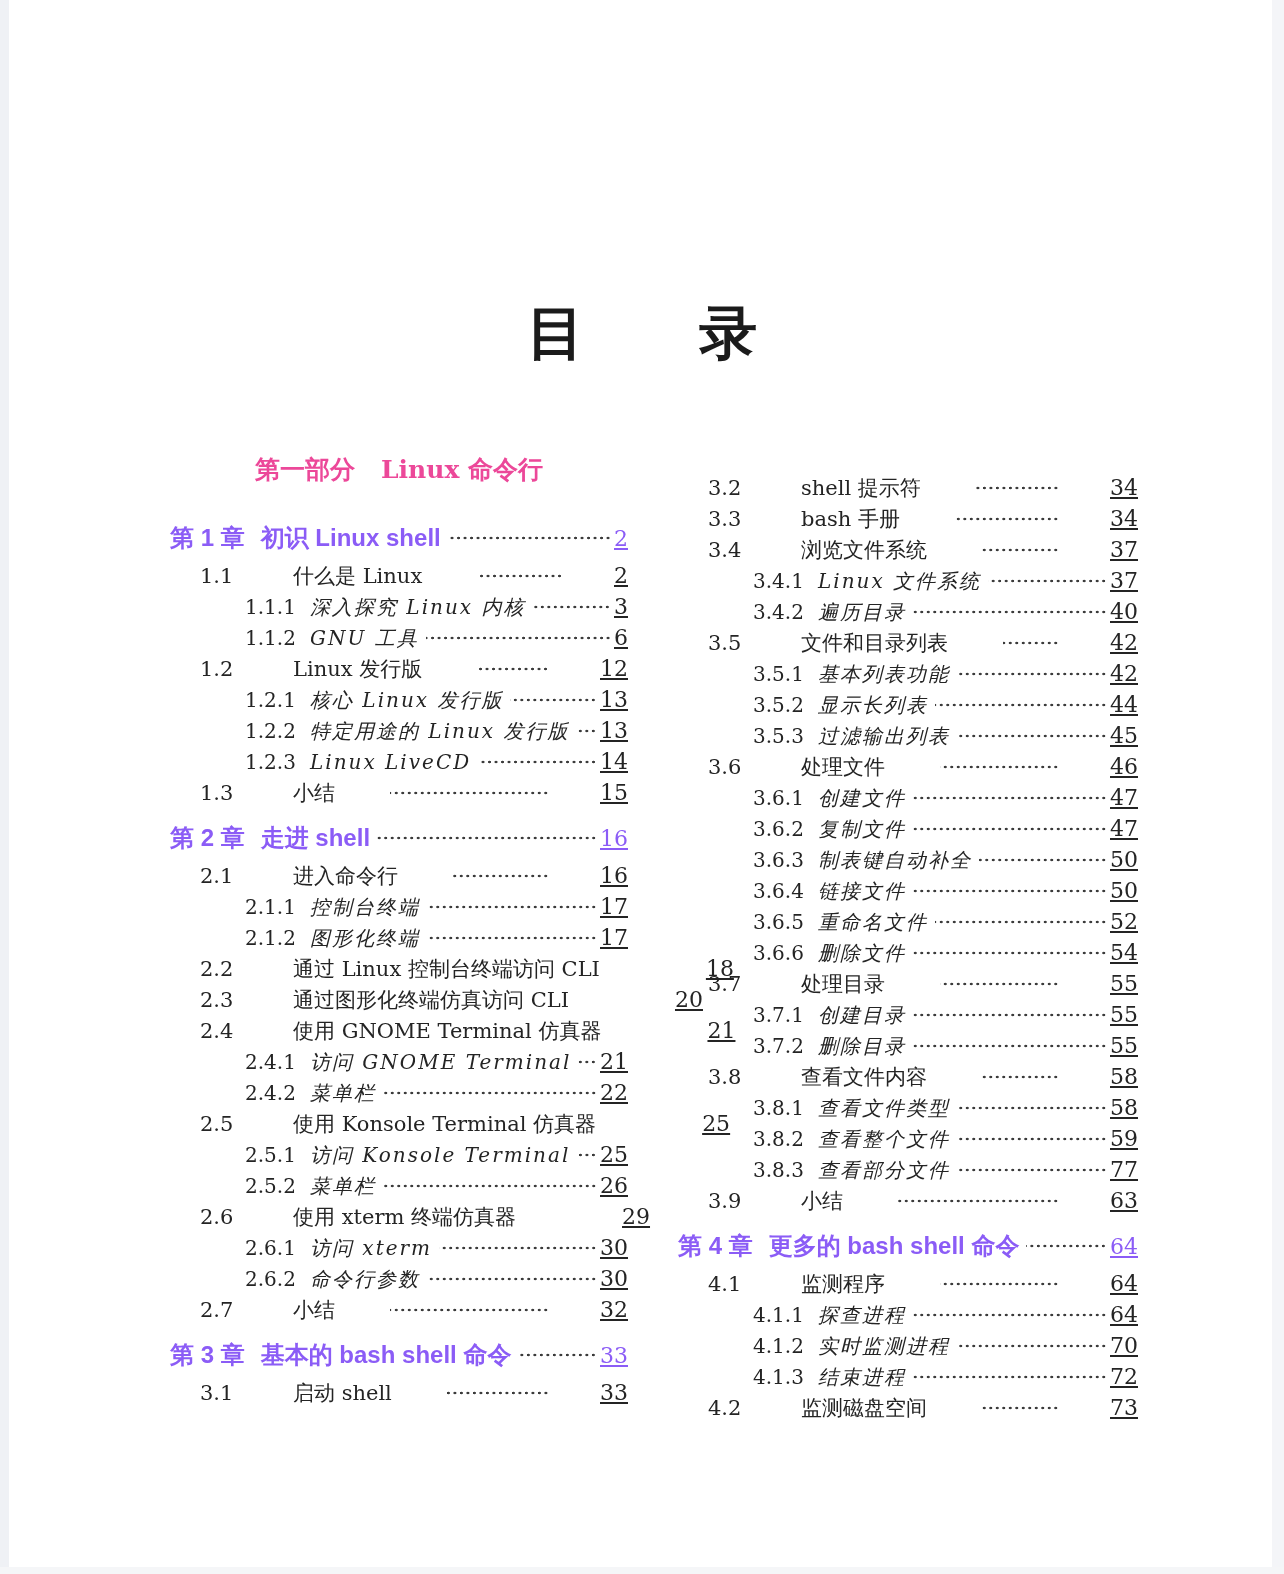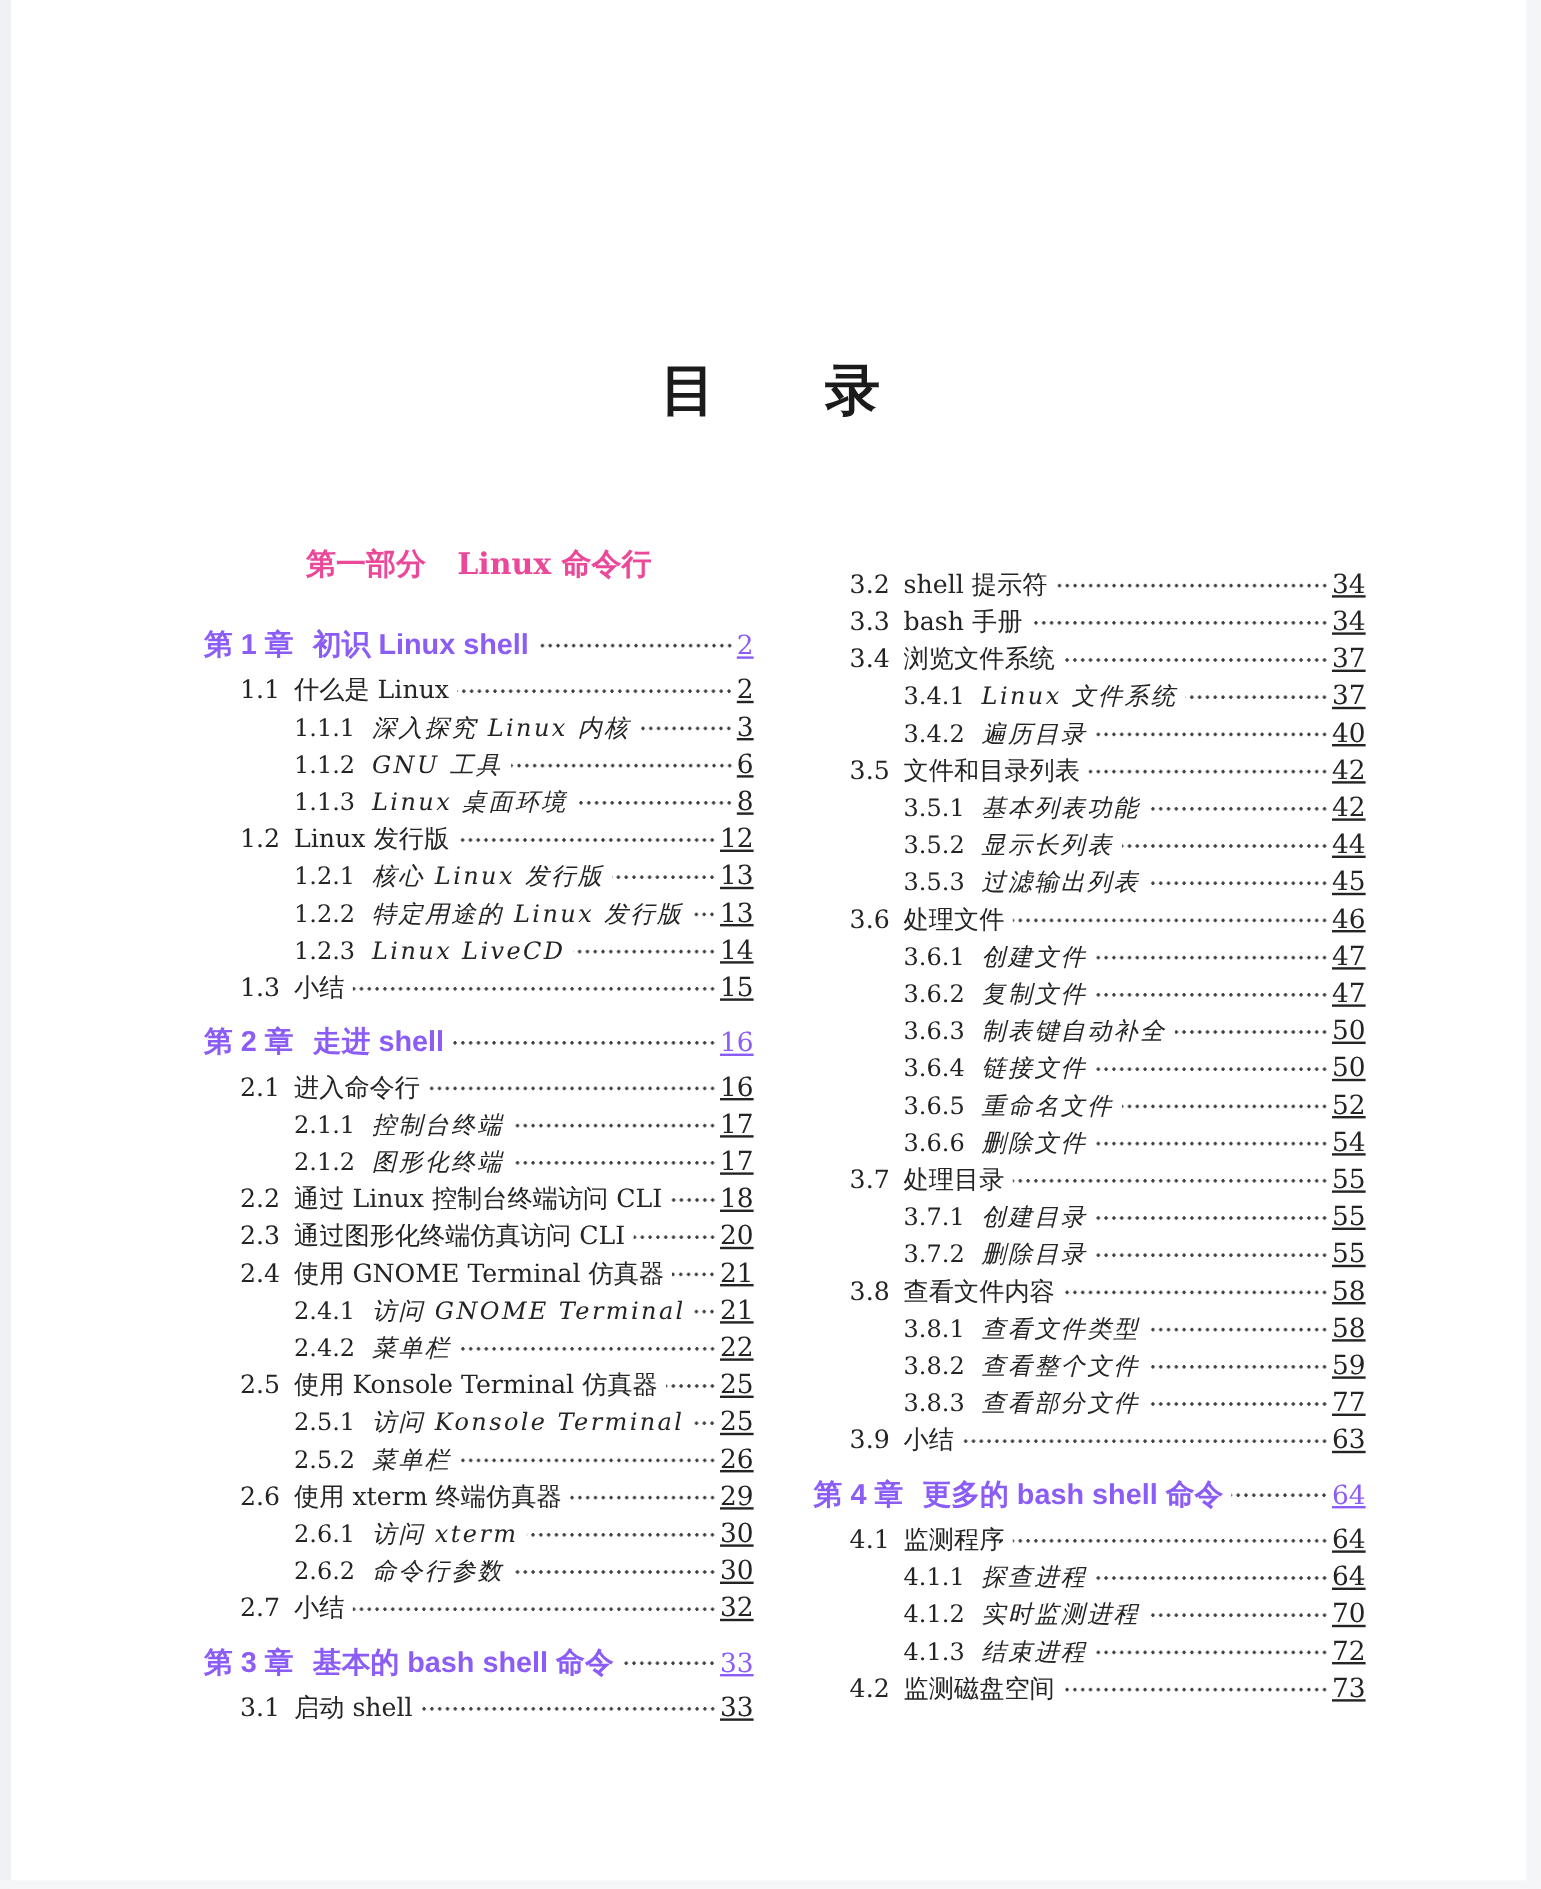--- a/index.html
+++ b/index.html
@@ -13,21 +13,21 @@
   }
   .edge { position:absolute; z-index:0; }
   .edge-left   { left:0; top:0; width:9px;  height:100%; background:#eff1f5; }
   .edge-right  { right:0; top:0; width:12px; height:100%; background:#f4f5f8; }
   .edge-bottom { left:0; bottom:0; width:100%; height:7px; background:#f5f6f8; }
 
   .page-title {
     position:absolute; top:298px; left:0; width:100%;
     margin:0; text-align:center;
     font-family:"Liberation Sans", sans-serif;
-    font-weight:bold; font-size:46px; line-height:1.2;
+    font-weight:bold; font-size:58px; line-height:1.2;
     word-spacing:1.7em; color:#1b1b1b;
   }
 
   .columns {
     position:absolute; top:452px; left:170px; width:968px;
     display:flex; gap:50px;
   }
   .col { display:flex; flex-direction:column; }
   .col-left  { width:458px; }
   .col-right { width:460px; padding-top:20px; }
@@ -59,21 +59,21 @@
   
   .row.chapter {
     height:40px; line-height:40px;
     font-family:"Liberation Sans", sans-serif;
     font-weight:bold; font-size:24px; color:#8b5cf6;
     margin-top:10px; margin-bottom:2px;
   }
   .row.chapter .num { margin-right:16px; }
 
   
-  .row.s2 { padding-left:30px; }
+  .row.s2 { padding-left:30px;gap:48px; }
   .row.s2 .num { width:45px; }
 
   
   .row.s3 { padding-left:75px; font-size:20px; }
   .row.s3 .num { width:65px; }
   .row.s3 .ttl { font-style:italic; letter-spacing:2px; }
 </style>
 </head>
 <body>
 
@@ -106,26 +106,20 @@
     <span class="ttl">深入探究 Linux 内核</span>
     <span class="leader"></span>
     <span class="pg">3</span>
   </div>
         <div class="row s3">
     <span class="num">1.1.2</span>
     <span class="ttl">GNU 工具</span>
     <span class="leader"></span>
     <span class="pg">6</span>
   </div>
-        <div class="row s3">
-    <span class="num">1.1.3</span>
-    <span class="ttl">Linux 桌面环境</span>
-    <span class="leader"></span>
-    <span class="pg">8</span>
-  </div>
         <div class="row s2">
     <span class="num">1.2</span>
     <span class="ttl">Linux 发行版</span>
     <span class="leader"></span>
     <span class="pg">12</span>
   </div>
         <div class="row s3">
     <span class="num">1.2.1</span>
     <span class="ttl">核心 Linux 发行版</span>
     <span class="leader"></span>

